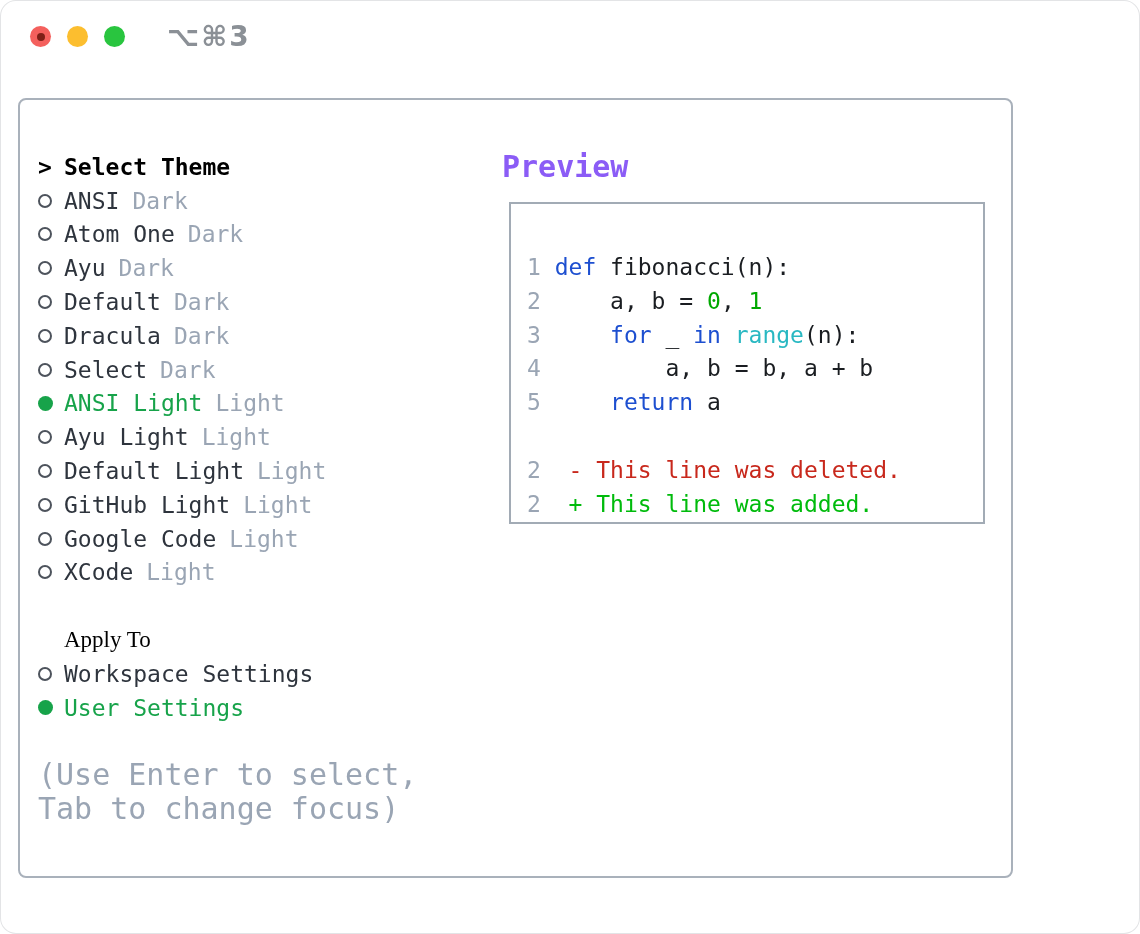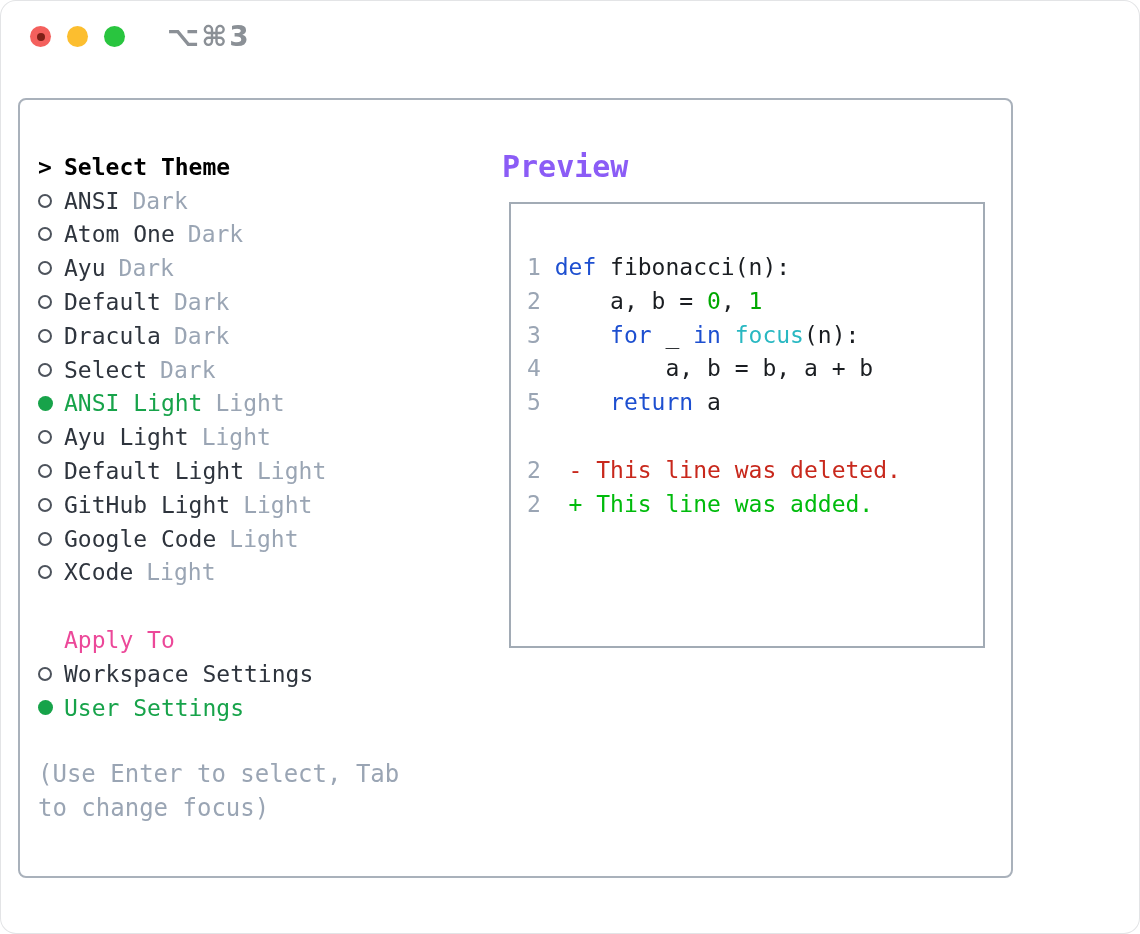--- a/index.html
+++ b/index.html
@@ -24,34 +24,34 @@
   
   .panel{
     position:absolute;left:18px;top:98px;width:995px;height:780px;
     box-sizing:border-box;border:2px solid #a9b1bb;border-radius:8px;background:#ffffff;
   }
   .left-col{position:absolute;left:18px;top:50px;width:440px;}
   .row{height:33.8px;display:flex;align-items:center;font-size:23px;color:#2e343d;white-space:pre;}
   .spacer{height:33.8px;}
   .prompt{display:inline-block;width:26px;font-weight:bold;color:#000000;}
   .hdr{font-weight:bold;color:#000000;}
-  .subhdr{color:#ec4899;}
+  .subhdr{color:#000000;font-family:Liberation Serif, serif;}
   .bullet{flex:none;width:14px;height:14px;box-sizing:border-box;border-radius:50%;
           border:2px solid #4d535c;margin:0 12px 0 0;}
   .bullet.sel{border:none;background:#17a34a;width:15px;height:15px;margin-right:11px;}
   .tname{color:#2e343d;margin-right:13px;}
   .tname.selname{color:#17a34a;}
   .ttag{color:#9aa5b4;}
   .indent{display:inline-block;width:26px;}
-  .help{margin-top:33.8px;width:404px;font-size:24px;line-height:33.8px;color:#9aa5b4;}
+  .help{margin-top:33.8px;width:404px;font-size:30px;line-height:33.8px;color:#9aa5b4;}
   
   .preview-hdr{position:absolute;left:482px;top:50px;height:33.8px;display:flex;align-items:center;
                font-size:30px;font-weight:bold;color:#8b5cf6;}
   .preview-box{
-    position:absolute;left:489px;top:102px;width:476px;height:446px;box-sizing:border-box;
+    position:absolute;left:489px;top:102px;width:476px;height:322px;box-sizing:border-box;
     border:2px solid #a2abb5;background:#ffffff;padding:47px 8px 0 16px;overflow:hidden;
   }
   .cline{height:33.8px;line-height:33.8px;font-size:23px;white-space:pre;color:#1a1d21;}
   .lnum{display:inline-block;width:2ch;color:#9aa5b4;}
   .tk-kw{color:#1d4fd0;}
   .tk-fg{color:#1a1d21;}
   .tk-num{color:#00a800;}
   .tk-bi{color:#29b8c2;}
   .tk-ctx{color:#8d97a3;}
   .tk-del{color:#c8281c;}
@@ -103,21 +103,21 @@
         </div>
 
       <div class="help">(Use Enter to select, Tab to change focus)</div>
     </div>
 
     <div class="preview-hdr">Preview</div>
 
     <div class="preview-box" id="preview-box">
         <div class="cline"><span class="lnum">1</span><span class="tk-kw">def</span><span class="tk-fg"> fibonacci(n):</span></div>
         <div class="cline"><span class="lnum">2</span><span class="tk-fg">    a, b = </span><span class="tk-num">0</span><span class="tk-fg">, </span><span class="tk-num">1</span></div>
-        <div class="cline"><span class="lnum">3</span><span class="tk-fg">    </span><span class="tk-kw">for</span><span class="tk-fg"> _ </span><span class="tk-kw">in</span><span class="tk-fg"> </span><span class="tk-bi">focus</span><span class="tk-fg">(n):</span></div>
+        <div class="cline"><span class="lnum">3</span><span class="tk-fg">    </span><span class="tk-kw">for</span><span class="tk-fg"> _ </span><span class="tk-kw">in</span><span class="tk-fg"> </span><span class="tk-bi">range</span><span class="tk-fg">(n):</span></div>
         <div class="cline"><span class="lnum">4</span><span class="tk-fg">        a, b = b, a + b</span></div>
         <div class="cline"><span class="lnum">5</span><span class="tk-fg">    </span><span class="tk-kw">return</span><span class="tk-fg"> a</span></div>
         <div class="cline"><span class="lnum"></span></div>
         <div class="cline"><span class="lnum">2</span><span class="tk-del"> - This line was deleted.</span></div>
         <div class="cline"><span class="lnum">2</span><span class="tk-add"> + This line was added.</span></div>
       </div>
   </div>
 </div>
 
 </body></html>

